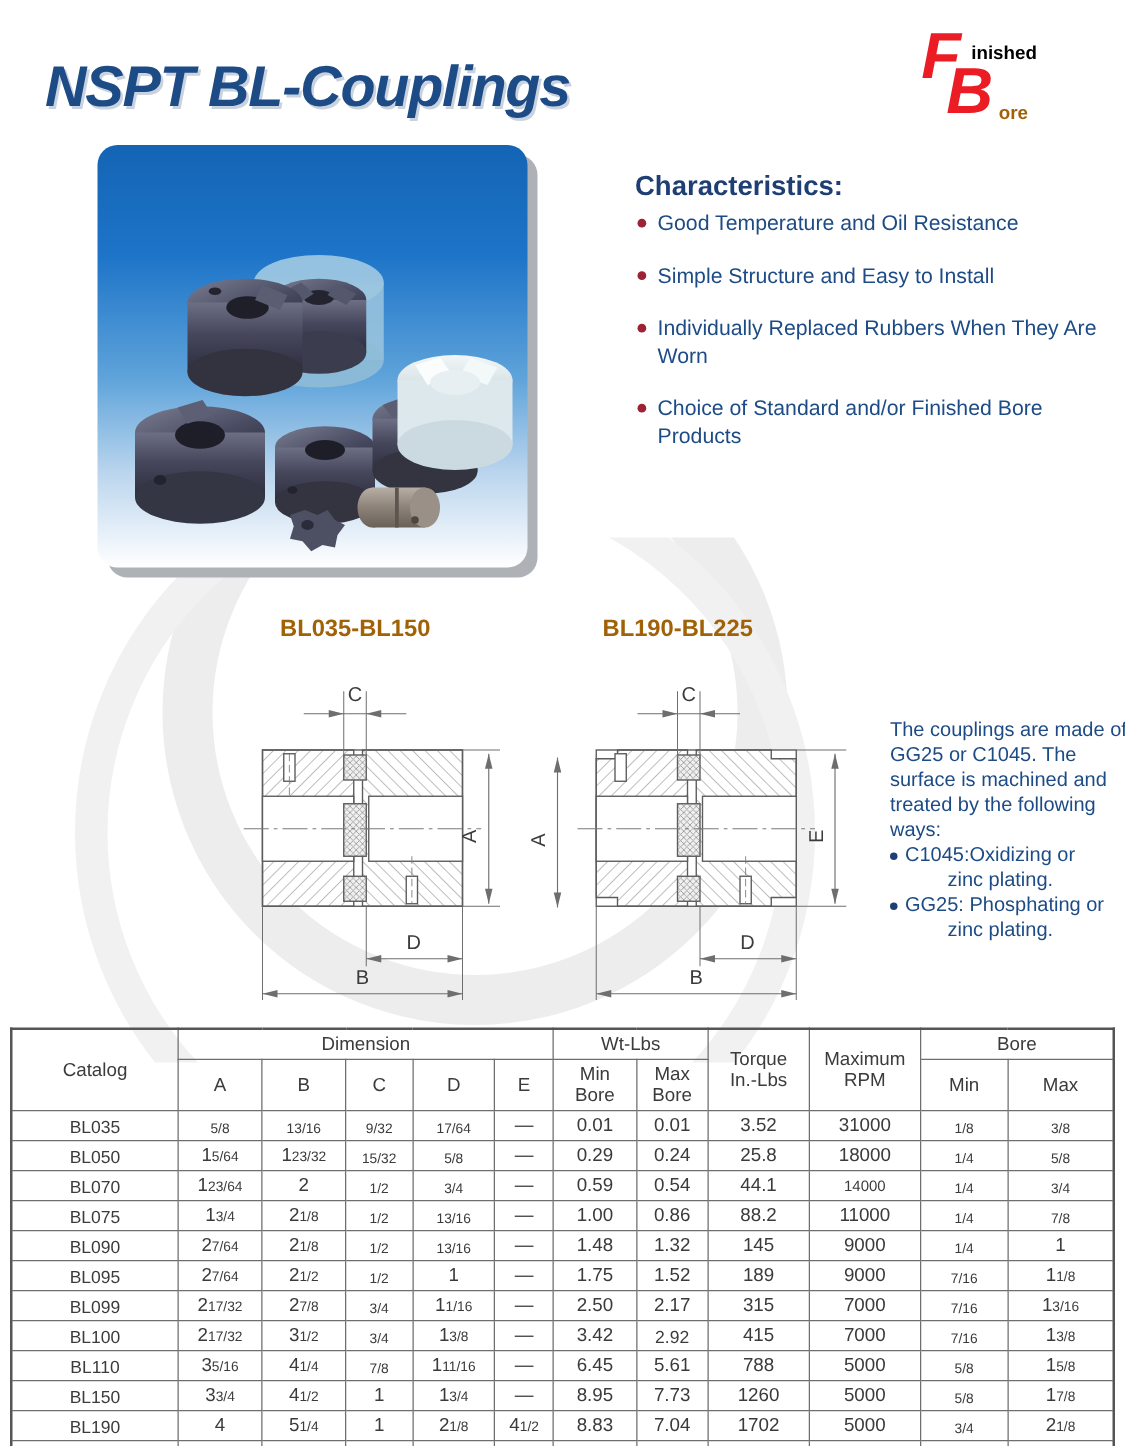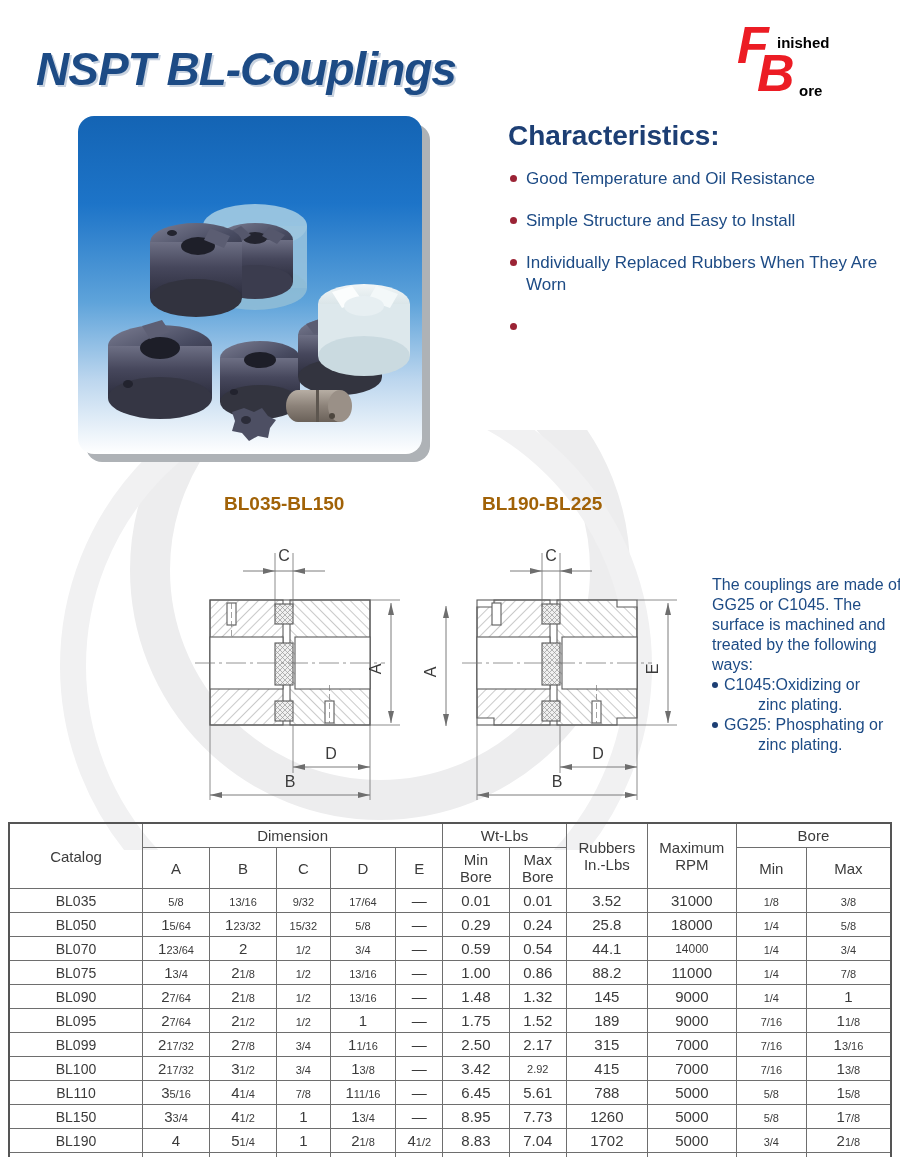--- a/index.html
+++ b/index.html
@@ -21,30 +21,30 @@
   .title{
     position:absolute;left:36px;top:42px;
     font-size:46px;font-weight:bold;font-style:italic;
     color:#1d4b85;letter-spacing:-1px;white-space:nowrap;
     text-shadow:2px 2px 0 #c9d3e0;
   }
   .logo{position:absolute;left:737px;top:22px;width:120px;height:82px;}
   .logo .lf{position:absolute;left:0;top:0;font-size:52px;font-weight:bold;font-style:italic;color:#ec1c24;line-height:46px;}
   .logo .lfin{position:absolute;left:40px;top:12px;font-size:15px;font-weight:bold;color:#000000;}
   .logo .lb{position:absolute;left:20px;top:28px;font-size:52px;font-weight:bold;font-style:italic;color:#ec1c24;line-height:46px;}
-  .logo .lore{position:absolute;left:62px;top:60px;font-size:15px;font-weight:bold;color:#000000;}
+  .logo .lore{position:absolute;left:62px;top:60px;font-size:15px;font-weight:bold;color:#a16207;}
 
   
   .photo-shadow{position:absolute;left:86px;top:124px;width:344px;height:338px;background:#aeb2b6;border-radius:16px;}
   .photo{position:absolute;left:78px;top:116px;width:344px;height:338px;border-radius:16px;overflow:hidden;
          background:linear-gradient(180deg,#1464b4 0%,#1d74c8 26%,#5ea3da 55%,#bcd6ee 78%,#ffffff 100%);}
   .photo svg{display:block;}
 
   
-  .char-title{position:absolute;left:508px;top:120px;font-size:28px;font-weight:bold;color:#1d3f74;}
+  .char-title{position:absolute;left:508px;top:136px;font-size:22px;font-weight:bold;color:#1d3f74;}
   .char-list{position:absolute;left:508px;top:168px;width:372px;}
   .char-item{position:relative;padding-left:18px;margin-bottom:20px;font-size:17px;line-height:22px;color:#1d4b85;}
   .char-item .bullet{position:absolute;left:2px;top:7px;width:7px;height:7px;border-radius:50%;background:#9b2335;}
 
   
   .diagram-area{position:absolute;left:0;top:480px;width:900px;height:340px;z-index:2;}
   .dg-caption{position:absolute;font-size:19px;font-weight:bold;color:#a16207;}
   .cap-left{left:224px;top:13px;}
   .cap-right{left:482px;top:13px;}
   .sidetext{position:absolute;font-size:16px;line-height:20px;color:#1d4b85;}
@@ -184,21 +184,21 @@
         <circle cx="46" cy="22" r="3" fill="#4e473f"></circle>
       </g>
     </svg>
   </div>
 
   <div class="char-title">Characteristics:</div>
   <div class="char-list">
     <div class="char-item"><span class="bullet"></span><span>Good Temperature and Oil Resistance</span></div>
     <div class="char-item"><span class="bullet"></span><span>Simple Structure and Easy to Install</span></div>
     <div class="char-item"><span class="bullet"></span><span>Individually Replaced Rubbers When They Are Worn</span></div>
-    <div class="char-item"><span class="bullet"></span></div>
+    <div class="char-item"><span class="bullet"></span><span>Choice of Standard and/or Finished Bore Products</span></div>
   </div>
 
   <div class="diagram-area">
 
     <div class="dg-caption cap-left">BL035-BL150</div>
     <div class="dg-caption cap-right">BL190-BL225</div>
 
 
     <div class="sidetext txt-right">
       <div>The couplings are made of GG25 or C1045. The surface is machined and treated by the following ways:</div>
@@ -334,21 +334,21 @@
   </div>
 
   <div class="tbl-wrap">
     <table class="spec">
       <thead>
         <tr>
           <th rowspan="2" style="width:128px">Catalog</th>
           <th colspan="5" style="width:300px">Dimension</th>
           <th colspan="2" style="width:120px">Wt-Lbs</th>
           <th rowspan="2" style="width:76px">
-            <span>Rubbers</span><br>
+            <span>Torque</span><br>
             <span>In.-Lbs</span>
           </th>
           <th rowspan="2" style="width:84px">
             <span>Maximum</span><br>
             <span>RPM</span>
           </th>
           <th colspan="2" style="width:152px">Bore</th>
         </tr>
         <tr>
           <th>A</th>
@@ -468,21 +468,21 @@
             <td><span class="whole">1</span><span class="fr">3/16</span></td>
           </tr>
           <tr>
             <td class="cat">BL100</td>
             <td><span class="whole">2</span><span class="fr">17/32</span></td>
             <td><span class="whole">3</span><span class="fr">1/2</span></td>
             <td><span class="fr">3/4</span></td>
             <td><span class="whole">1</span><span class="fr">3/8</span></td>
             <td><span class="dash">—</span></td>
             <td style="font-size:15px">3.42</td>
-            <td style="font-size:11px">2.92</td>
+            <td style="font-size:14px">2.92</td>
             <td style="font-size:15px">415</td>
             <td style="font-size:15px">7000</td>
             <td><span class="fr">7/16</span></td>
             <td><span class="whole">1</span><span class="fr">3/8</span></td>
           </tr>
           <tr>
             <td class="cat">BL110</td>
             <td><span class="whole">3</span><span class="fr">5/16</span></td>
             <td><span class="whole">4</span><span class="fr">1/4</span></td>
             <td><span class="fr">7/8</span></td>

